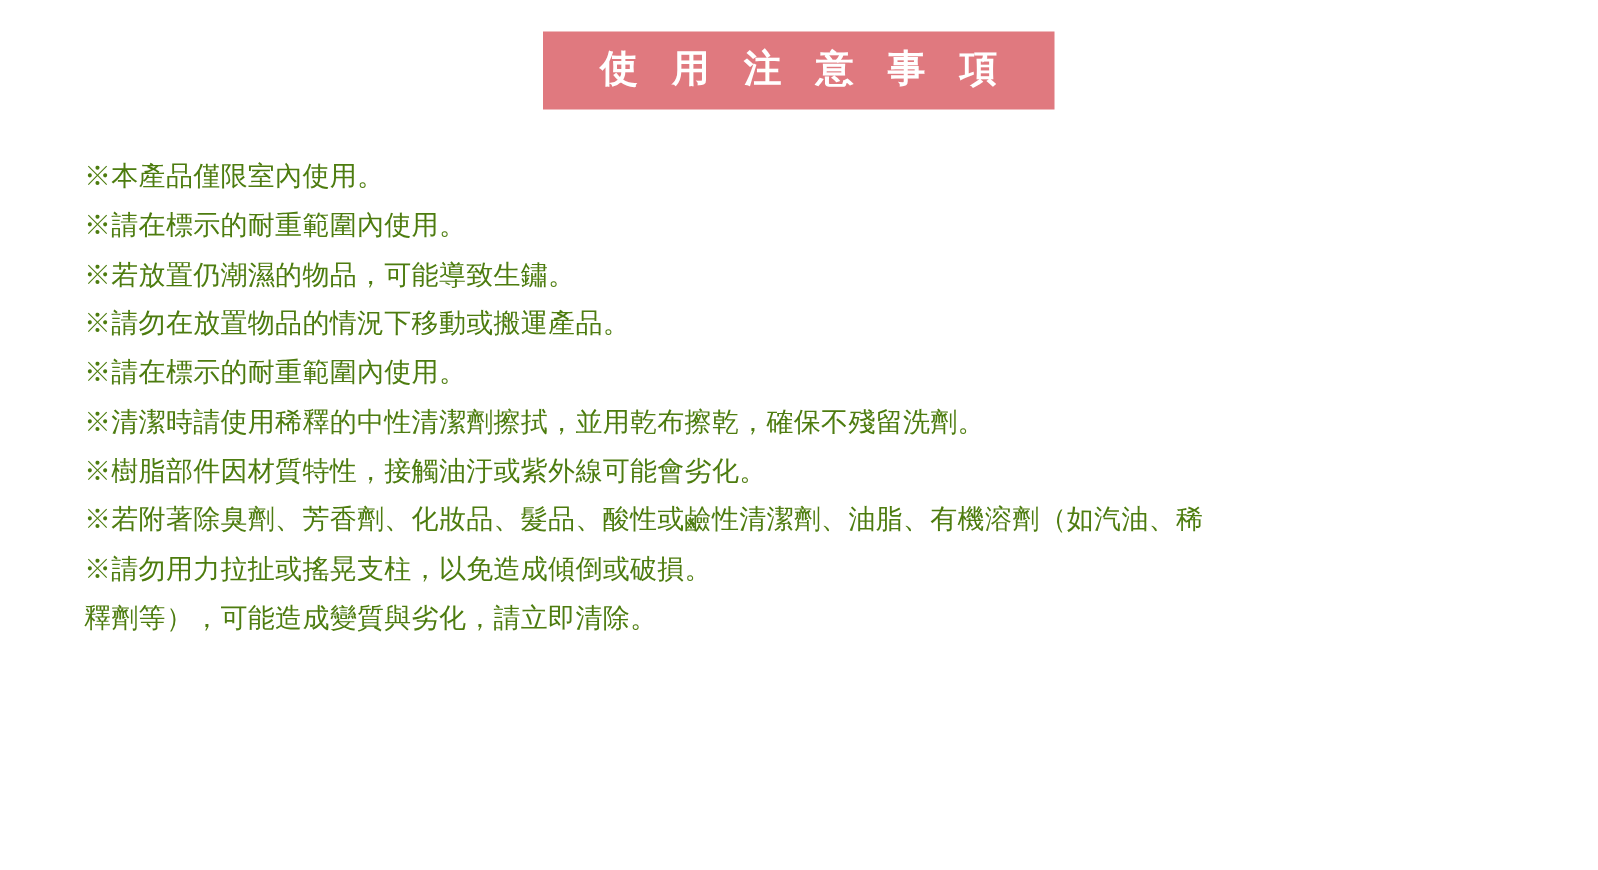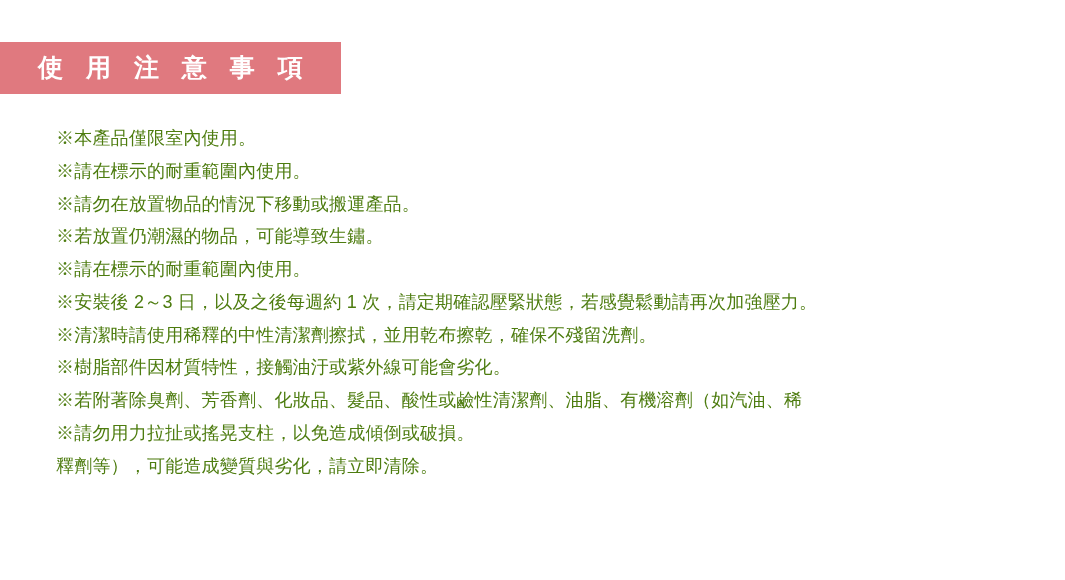--- a/index.html
+++ b/index.html
@@ -15,22 +15,22 @@
     overflow: hidden;
   }
   .page {
     position: relative;
     width: 1065px;
     height: 580px;
     box-sizing: border-box;
   }
   .title-wrap {
     display: flex;
-    justify-content: flex-start;
-    padding-top: 42px;
+    justify-content: center;
+    padding-top: 21px;
   }
   .title-banner {
     background: #e0797f;
     color: #ffffff;
     font-size: 25px;
     font-weight: bold;
     letter-spacing: 8px;
     text-indent: 8px;
     padding: 13px 30px 14px 30px;
     line-height: 1;
@@ -55,24 +55,23 @@
 
 <div class="page">
 
   <div class="title-wrap">
     <div class="title-banner">使 用 注 意 事 項</div>
   </div>
 
   <div class="notes">
     <div class="note-line">※本產品僅限室內使用。</div>
     <div class="note-line">※請在標示的耐重範圍內使用。</div>
+    <div class="note-line">※若放置仍潮濕的物品，可能導致生鏽。</div>
     <div class="note-line">※請勿在放置物品的情況下移動或搬運產品。</div>
-    <div class="note-line">※若放置仍潮濕的物品，可能導致生鏽。</div>
     <div class="note-line">※請在標示的耐重範圍內使用。</div>
-    <div class="note-line">※安裝後 2～3 日，以及之後每週約 1 次，請定期確認壓緊狀態，若感覺鬆動請再次加強壓力。</div>
     <div class="note-line">※清潔時請使用稀釋的中性清潔劑擦拭，並用乾布擦乾，確保不殘留洗劑。</div>
     <div class="note-line">※樹脂部件因材質特性，接觸油汙或紫外線可能會劣化。</div>
     <div class="note-line">※若附著除臭劑、芳香劑、化妝品、髮品、酸性或鹼性清潔劑、油脂、有機溶劑（如汽油、稀</div>
     <div class="note-line">※請勿用力拉扯或搖晃支柱，以免造成傾倒或破損。</div>
     <div class="note-line wrap">釋劑等），可能造成變質與劣化，請立即清除。</div>
   </div>
 
 </div>
 
 </body></html>

